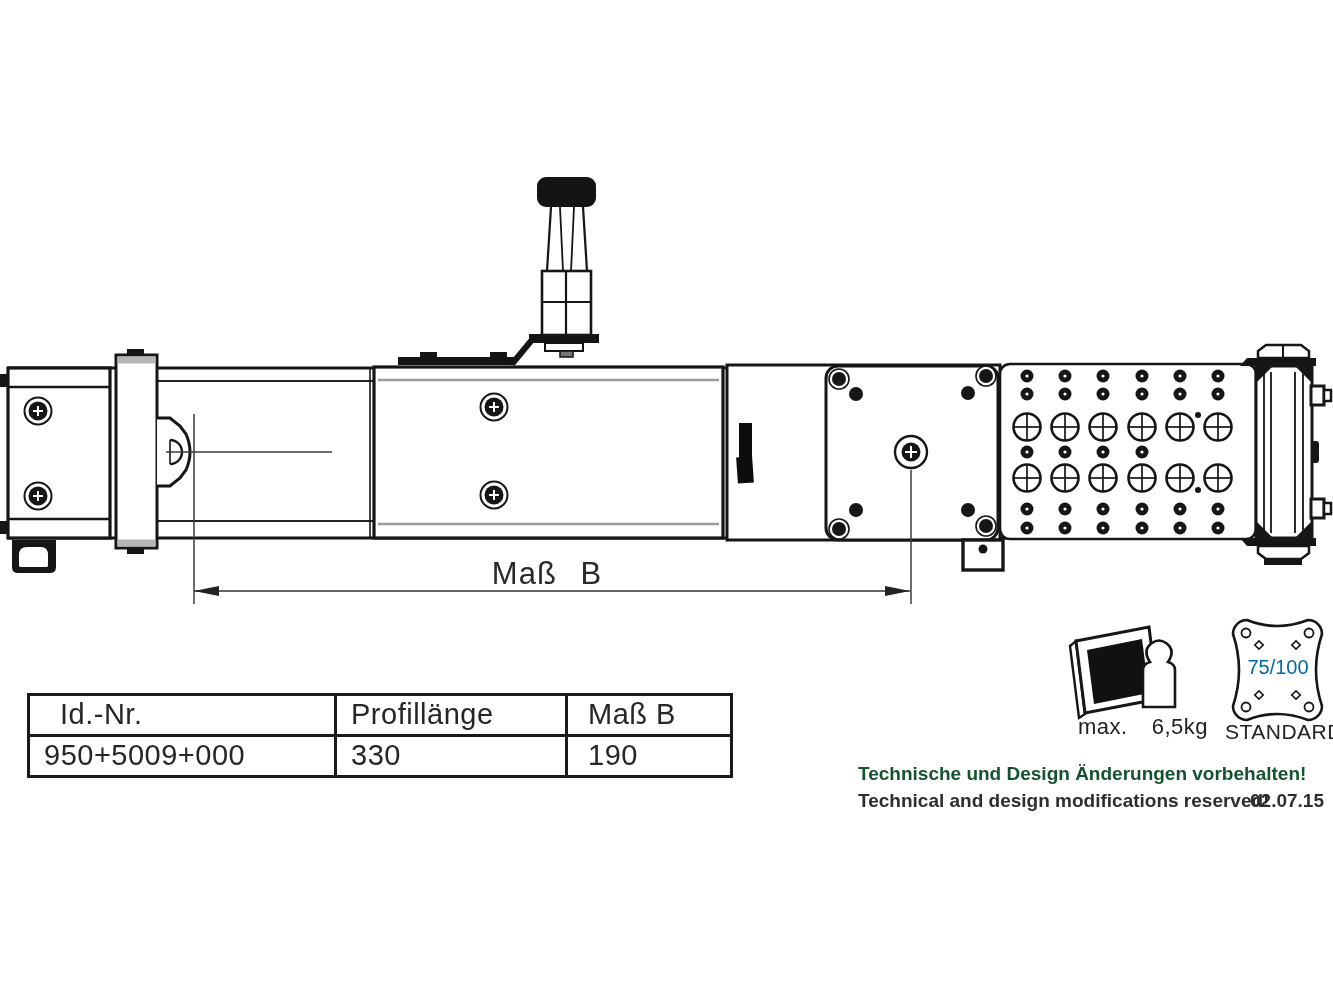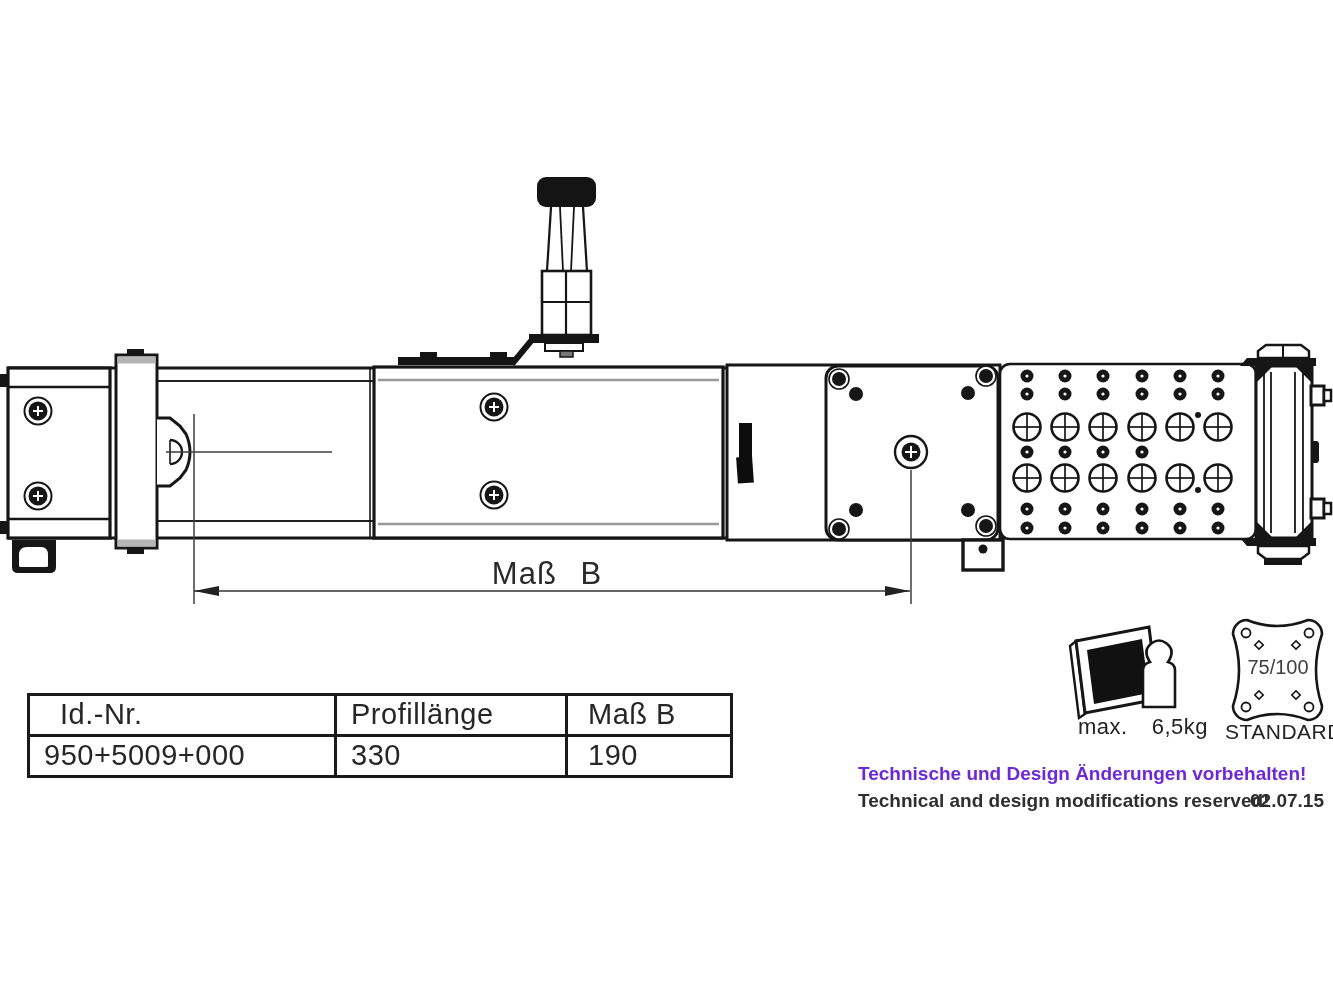--- a/index.html
+++ b/index.html
@@ -19,26 +19,26 @@
   .spec-table .c1{width:250px;padding-left:30px;}
   .spec-table .c2{width:190px;}
   .spec-table .c3{width:118px;padding-left:20px;}
   .spec-table .r2 .c1{padding-left:14px;}
 
   
   .weight-caption{position:absolute;left:1078px;top:714px;font-size:22px;color:#222;
     letter-spacing:0.5px;}
   .weight-caption .gap{display:inline-block;width:24px;}
   .vesa-size{position:absolute;left:1242px;top:656px;width:72px;text-align:center;
-    font-size:20px;color:#404040;}
+    font-size:20px;color:#0369a1;}
   .vesa-caption{position:absolute;left:1225px;top:720px;width:106px;text-align:center;
     font-size:21px;color:#222;letter-spacing:0.5px;}
 
   
-  .footer-de{position:absolute;left:858px;top:763px;font-size:19px;font-weight:600;color:#6d28d9;}
+  .footer-de{position:absolute;left:858px;top:763px;font-size:19px;font-weight:600;color:#14532d;}
   .footer-en{position:absolute;left:858px;top:790px;font-size:19px;font-weight:600;color:#2e2e2e;}
   .footer-date{position:absolute;left:1250px;top:790px;font-size:19px;font-weight:600;color:#2e2e2e;}
 </style>
 </head>
 <body>
 
 <div class="canvas">
 
   <svg width="1333" height="1000" viewBox="0 0 1333 1000">
     <defs>

